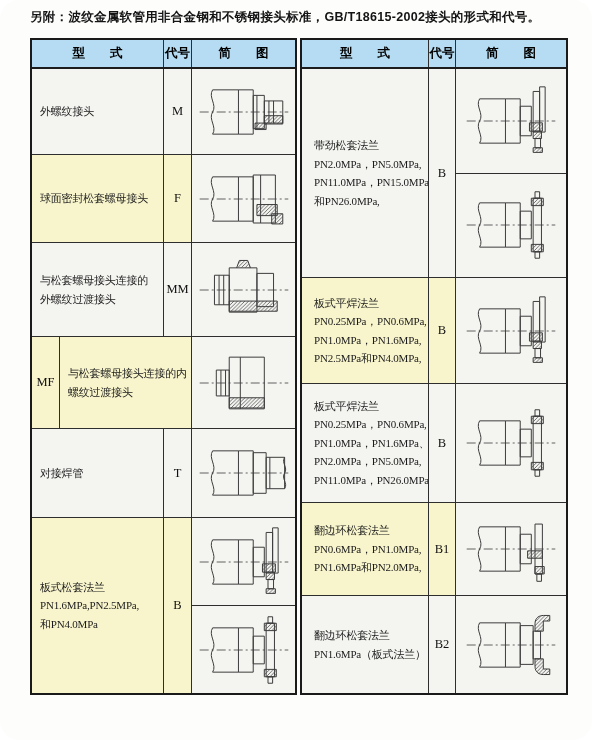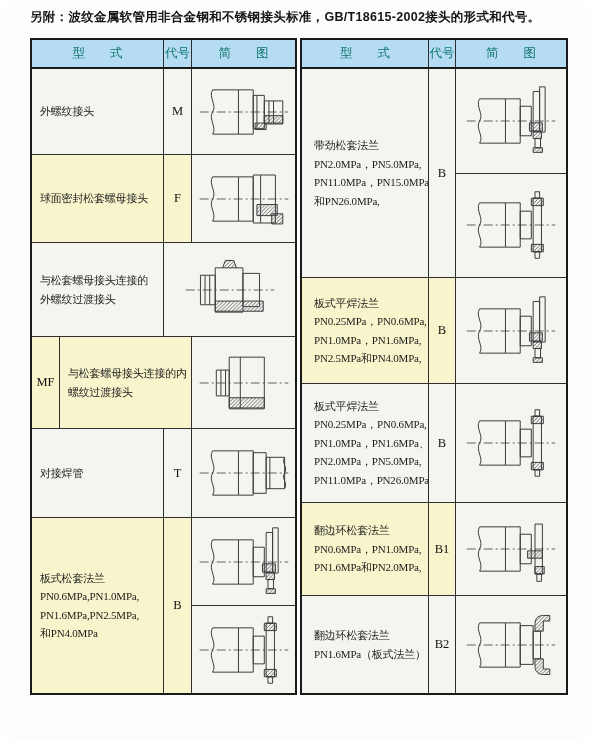--- a/index.html
+++ b/index.html
@@ -17,21 +17,21 @@
   .hd{background:var(--header-bg,#b5dcf2);border-bottom:2px solid #1c1c1c;height:29px;}
   .cell{box-sizing:border-box;border-right:1px solid #2e2e2e;display:flex;flex-direction:column;
         justify-content:center;overflow:hidden;}
   .cell:last-child{border-right:none;}
   .c-type{width:132px;padding:4px 3px 4px 8px;}
   .c-code{width:28px;align-items:center;}
   .c-sketch{flex:1;padding:0;}
   .tbl-right .c-type{width:127px;padding-left:12px;}
   .tbl-right .c-code{width:27px;}
   .hd .cell{justify-content:center;align-items:center;padding:0;}
-  .hd-label{font-size:12.5px;font-weight:400;color:#0f766e;}
+  .hd-label{font-size:12.5px;font-weight:700;color:#000000;}
   .t-line{font-size:11px;line-height:18.5px;color:#1c1c1c;letter-spacing:-0.2px;white-space:nowrap;}
   .code{font-size:12.5px;color:#111;}
   .hl{background:var(--hl-bg,#f8f5cc);}
   .subs{display:flex;flex-direction:column;height:100%;}
   .sub{flex:1;display:flex;align-items:center;justify-content:center;}
   .sub + .sub{border-top:1px solid #2e2e2e;}
   svg.sk{display:block;}
   svg.sk *{vector-effect:non-scaling-stroke;}
 </style>
 </head>
@@ -112,20 +112,23 @@
               </svg>
             </div>
           </div>
         </div>
       </div>
       <div class="row" style="height: 94px;">
         <div class="cell c-type">
           <div class="t-line">与松套螺母接头连接的</div>
           <div class="t-line">外螺纹过渡接头</div>
         </div>
+        <div class="cell c-code">
+          <div class="code">MM</div>
+        </div>
         <div class="cell c-sketch">
           <div class="subs">
             <div class="sub">
               <svg viewBox="0 0 104 78" width="96" height="72" class="sk">
                 <line x1="4" y1="39" x2="100" y2="39" stroke="#3d3d3d" stroke-width="0.8" stroke-dasharray="9 3 2 3"></line>
                 <rect x="20" y="23" width="16" height="32" fill="none" stroke="#3d3d3d" stroke-width="1"></rect>
                 <line x1="25" y1="23" x2="25" y2="55" stroke="#3d3d3d" stroke-width="1"></line>
                 <line x1="30" y1="23" x2="30" y2="55" stroke="#3d3d3d" stroke-width="1"></line>
                 <rect x="36" y="15" width="30" height="48" fill="none" stroke="#3d3d3d" stroke-width="1"></rect>
                 <path d="M44,15 l3,-8 h9 l3,8" fill="url(#hatch)" stroke="#3d3d3d" stroke-width="1"></path>
@@ -181,21 +184,20 @@
                 <line x1="80" y1="22" x2="80" y2="56" stroke="#3d3d3d" stroke-width="1"></line>
                 <path d="M96,22 c-4,6 4,11 0,17 c-4,6 4,11 0,17" fill="none" stroke="#3d3d3d" stroke-width="1"></path>
               </svg>
             </div>
           </div>
         </div>
       </div>
       <div class="row" style="height: 175px;">
         <div class="cell c-type hl">
           <div class="t-line">板式松套法兰</div>
-          <div class="t-line">PN0.6MPa,PN1.0MPa,</div>
           <div class="t-line">PN1.6MPa,PN2.5MPa,</div>
           <div class="t-line">和PN4.0MPa</div>
         </div>
         <div class="cell c-code hl">
           <div class="code">B</div>
         </div>
         <div class="cell c-sketch">
           <div class="subs">
             <div class="sub">
               <svg viewBox="0 0 104 78" width="96" height="72" class="sk">

